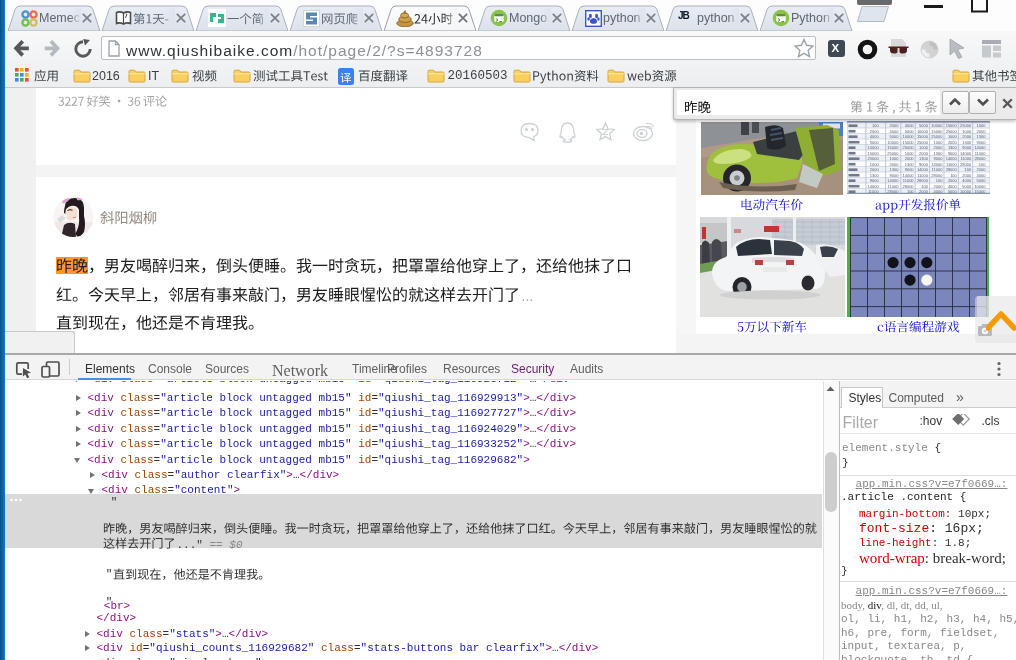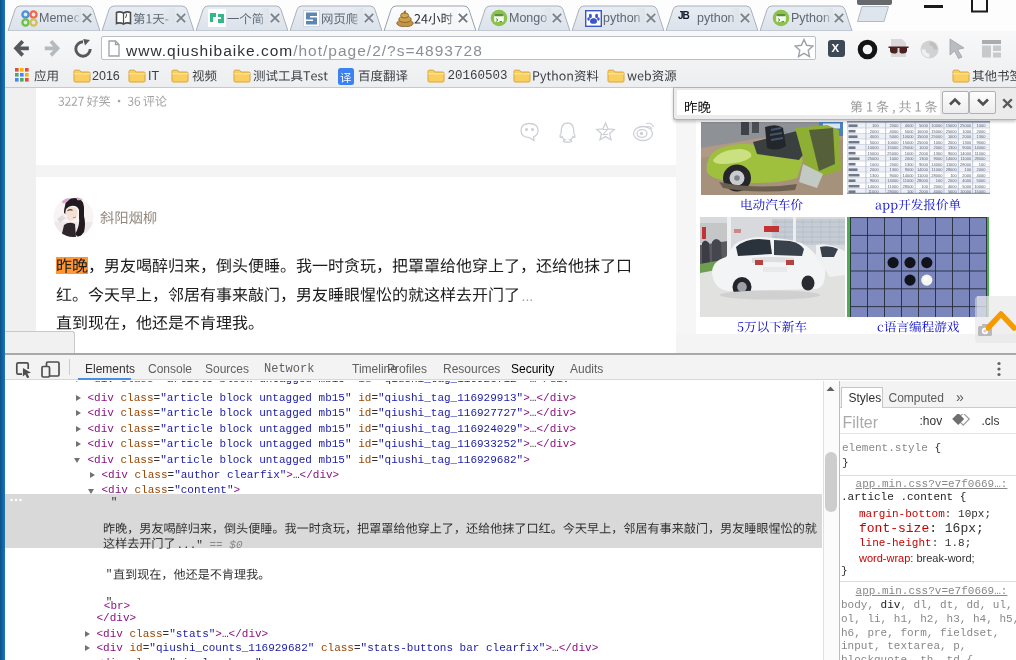--- a/index.html
+++ b/index.html
@@ -791,25 +791,25 @@
     <path d="M8,7 L16,11.8 L12.3,12.6 L14.3,16.3 L12.2,17.3 L10.3,13.5 L7.8,15.6 Z" fill="#4f4f4f"></path>
   </svg>
 <svg style="position:absolute;left:41px;top:360.5px" width="19" height="17" viewBox="0 0 19 17">
     <rect x="5.5" y="1" width="12.5" height="14" rx="1.2" fill="none" stroke="#4f4f4f" stroke-width="1.7"></rect>
     <rect x="1" y="5.5" width="7.5" height="10.5" rx="1.2" fill="#f3f3f3" stroke="#4f4f4f" stroke-width="1.7"></rect>
   </svg>
 <div style="position:absolute;left:68.5px;top:359.0px;width:1.0px;height:16.0px;background:#ccc;"></div>
 <div style="position:absolute;left:85.0px;top:361.5px;white-space:pre;font-size:12px;color:#303030;font-family:'Liberation Sans',sans-serif;">Elements</div>
 <div style="position:absolute;left:148.0px;top:361.5px;white-space:pre;font-size:12px;color:#5f5f5f;font-family:'Liberation Sans',sans-serif;">Console</div>
 <div style="position:absolute;left:205.0px;top:361.5px;white-space:pre;font-size:12px;color:#5f5f5f;font-family:'Liberation Sans',sans-serif;">Sources</div>
-<div style="position:absolute;left:264.0px;top:361.5px;white-space:pre;font-size:12px;color:#5f5f5f;font-family:Liberation Mono, monospace;">Network</div>
+<div style="position:absolute;left:272px;top:361.5px;white-space:pre;font-size:16px;color:#5f5f5f;font-family:Liberation Serif, serif;">Network</div>
 <div style="position:absolute;left:327.0px;top:361.5px;white-space:pre;font-size:12px;color:#5f5f5f;font-family:'Liberation Sans',sans-serif;margin-left:25px;">Timeline</div>
 <div style="position:absolute;left:387.0px;top:361.5px;white-space:pre;font-size:12px;color:#5f5f5f;font-family:'Liberation Sans',sans-serif;">Profiles</div>
 <div style="position:absolute;left:443.0px;top:361.5px;white-space:pre;font-size:12px;color:#5f5f5f;font-family:'Liberation Sans',sans-serif;">Resources</div>
-<div style="position:absolute;left:511.0px;top:361.5px;white-space:pre;font-size:12px;color:#000000;font-family:'Liberation Sans',sans-serif;">Security</div>
+<div style="position:absolute;left:511.0px;top:361.5px;white-space:pre;font-size:12px;color:#701a75;font-family:'Liberation Sans',sans-serif;">Security</div>
 <div style="position:absolute;left:570.0px;top:361.5px;white-space:pre;font-size:12px;color:#5f5f5f;font-family:'Liberation Sans',sans-serif;">Audits</div>
 <div style="position:absolute;left:78.0px;top:377.5px;width:53.0px;height:2.5px;background:#4a90e2;"></div>
 <svg style="position:absolute;left:995px;top:361px" width="8" height="16" viewBox="0 0 8 16">
     <circle cx="4" cy="2.5" r="1.6" fill="#5f6368"></circle>
     <circle cx="4" cy="8" r="1.6" fill="#5f6368"></circle>
     <circle cx="4" cy="13.5" r="1.6" fill="#5f6368"></circle>
   </svg>
 <div style="position:absolute;left:5px;top:380.5px;width:834px;height:279.5px;background:#fff;overflow:hidden">
     <div class="tri-r" style="left:70.5px;top:-4.1px"></div>
     <div style="position:absolute;left:82.5px;top:-8.1px;white-space:pre;font-size:11px;line-height:15px;font-family:'Liberation Mono',monospace;"><span style="color:#881280">&lt;div</span> <span style="color:#994500">class</span><span style="color:#303030">=</span><span style="color:#1a1aa6">"article block untagged mb15"</span> <span style="color:#994500">id</span><span style="color:#303030">=</span><span style="color:#1a1aa6">"qiushi_tag_116923712"</span><span style="color:#881280">&gt;</span><span style="color:#303030">…</span><span style="color:#881280">&lt;/div&gt;</span></div>
@@ -956,25 +956,25 @@
     <rect x="3" y="0.8" width="8.5" height="8.5" transform="rotate(45 7.2 5)" fill="#6e6e6e"></rect>
   </svg>
 <div style="position:absolute;left:842.0px;top:441.0px;white-space:pre;font-size:11px;line-height:14px;font-family:'Liberation Mono',monospace;"><span style="color:#888">element.style</span><span style="color:#303030"> {</span></div>
 <div style="position:absolute;left:842.0px;top:455.7px;white-space:pre;font-size:11px;line-height:14px;font-family:'Liberation Mono',monospace;"><span style="color:#303030">}</span></div>
 <div style="position:absolute;left:840.0px;top:474.5px;width:176.0px;height:1.0px;background:#ddd;"></div>
 <div style="position:absolute;left:855.6px;top:476.7px;white-space:pre;font-size:11px;line-height:14px;font-family:'Liberation Mono',monospace;"><span style="color:#888;text-decoration:underline">app.min.css?v=e7f0669…:</span></div>
 <div style="position:absolute;left:841.0px;top:490.0px;white-space:pre;font-size:11px;line-height:14px;font-family:'Liberation Mono',monospace;"><span style="color:#222">.article .content {</span></div>
 <div style="position:absolute;left:859.0px;top:506.5px;white-space:pre;font-size:11px;line-height:14px;font-family:'Liberation Mono',monospace;"><span style="color:#c80000">margin-bottom</span><span style="color:#303030">: 10px;</span></div>
 <div style="position:absolute;left:859.0px;top:521.5px;white-space:pre;font-size:13px;line-height:14px;font-family:'Liberation Mono',monospace;"><span style="color:#c80000">font-size</span><span style="color:#303030">: 16px;</span></div>
 <div style="position:absolute;left:859.0px;top:536.4px;white-space:pre;font-size:11px;line-height:14px;font-family:'Liberation Mono',monospace;"><span style="color:#c80000">line-height</span><span style="color:#303030">: 1.8;</span></div>
-<div style="position:absolute;left:859.0px;top:551.2px;white-space:pre;font-size:11px;line-height:14px;font-family:Liberation Sans, sans-serif;text-align:center;"><span style="color:#c80000">word-wrap</span><span style="color:#303030">: break-word;</span></div>
+<div style="position:absolute;left:859.0px;top:551.2px;white-space:pre;font-size:15px;line-height:14px;font-family:Liberation Serif, serif;text-align:center;"><span style="color:#c80000">word-wrap</span><span style="color:#303030">: break-word;</span></div>
 <div style="position:absolute;left:841.0px;top:563.5px;white-space:pre;font-size:11px;line-height:14px;font-family:'Liberation Mono',monospace;"><span style="color:#303030">}</span></div>
 <div style="position:absolute;left:840.0px;top:580.7px;width:176.0px;height:1.0px;background:#ddd;"></div>
 <div style="position:absolute;left:855.6px;top:584.3px;white-space:pre;font-size:11px;line-height:14px;font-family:'Liberation Mono',monospace;"><span style="color:#888;text-decoration:underline">app.min.css?v=e7f0669…:</span></div>
-<div style="position:absolute;left:841.0px;top:597.9px;white-space:pre;font-size:11px;line-height:14px;font-family:Liberation Mono, monospace;"><span style="color:#888">body, <span style="color:#222">div</span>, dl, dt, dd, ul,</span></div>
+<div style="position:absolute;left:841.0px;top:597.9px;white-space:pre;font-size:11px;line-height:14px;font-family:Liberation Serif, serif;"><span style="color:#888">body, <span style="color:#222">div</span>, dl, dt, dd, ul,</span></div>
 <div style="position:absolute;left:841.0px;top:611.6px;white-space:pre;font-size:11px;line-height:14px;font-family:'Liberation Mono',monospace;"><span style="color:#888">ol, li, h1, h2, h3, h4, h5,</span></div>
 <div style="position:absolute;left:841.0px;top:625.5px;white-space:pre;font-size:11px;line-height:14px;font-family:'Liberation Mono',monospace;"><span style="color:#888">h6, pre, form, fieldset,</span></div>
 <div style="position:absolute;left:841.0px;top:639.2px;white-space:pre;font-size:11px;line-height:14px;font-family:'Liberation Mono',monospace;"><span style="color:#888">input, textarea, p,</span></div>
 <div style="position:absolute;left:841.0px;top:653.0px;white-space:pre;font-size:11px;line-height:14px;font-family:'Liberation Mono',monospace;"><span style="color:#888">blockquote, th, td {</span></div>
 <svg width="0" height="0" style="position:absolute">
     <defs>
       <path id="q1" d="M168 401C160 329 145 240 131 180H398C315 93 188 17 70 -22C87 -36 108 -63 119 -81C238 -34 369 51 457 151V-80H531V180H821C811 89 800 50 786 36C778 29 768 28 750 28C732 27 685 28 636 33C647 14 656 -15 657 -36C709 -39 758 -39 783 -37C812 -35 830 -29 847 -12C873 13 886 74 900 214C901 224 902 244 902 244H531V337H868V558H131V494H457V401ZM231 337H457V244H217ZM531 494H795V401H531ZM212 845C177 749 117 658 46 598C65 589 95 572 109 561C147 597 184 643 216 696H271C292 656 312 607 321 575L387 599C380 624 364 662 346 696H507V754H249C261 778 272 803 281 828ZM598 845C572 753 525 665 464 607C483 598 515 579 530 568C561 602 591 646 617 696H685C718 657 749 607 763 574L828 602C816 628 793 664 767 696H947V754H644C654 778 663 803 670 828Z"></path>
       <path id="q2" d="M88 0H490V76H343V733H273C233 710 186 693 121 681V623H252V76H88Z"></path>
       <path id="q3" d="M66 455V379H434C398 238 300 90 42 -15C58 -30 81 -60 91 -78C346 27 455 175 501 323C582 127 715 -11 915 -77C926 -56 949 -26 966 -10C763 49 625 189 555 379H937V455H528C532 494 533 532 533 568V687H894V763H102V687H454V568C454 532 453 494 448 455Z"></path>
       <path id="q4" d="M46 245H302V315H46Z"></path>

